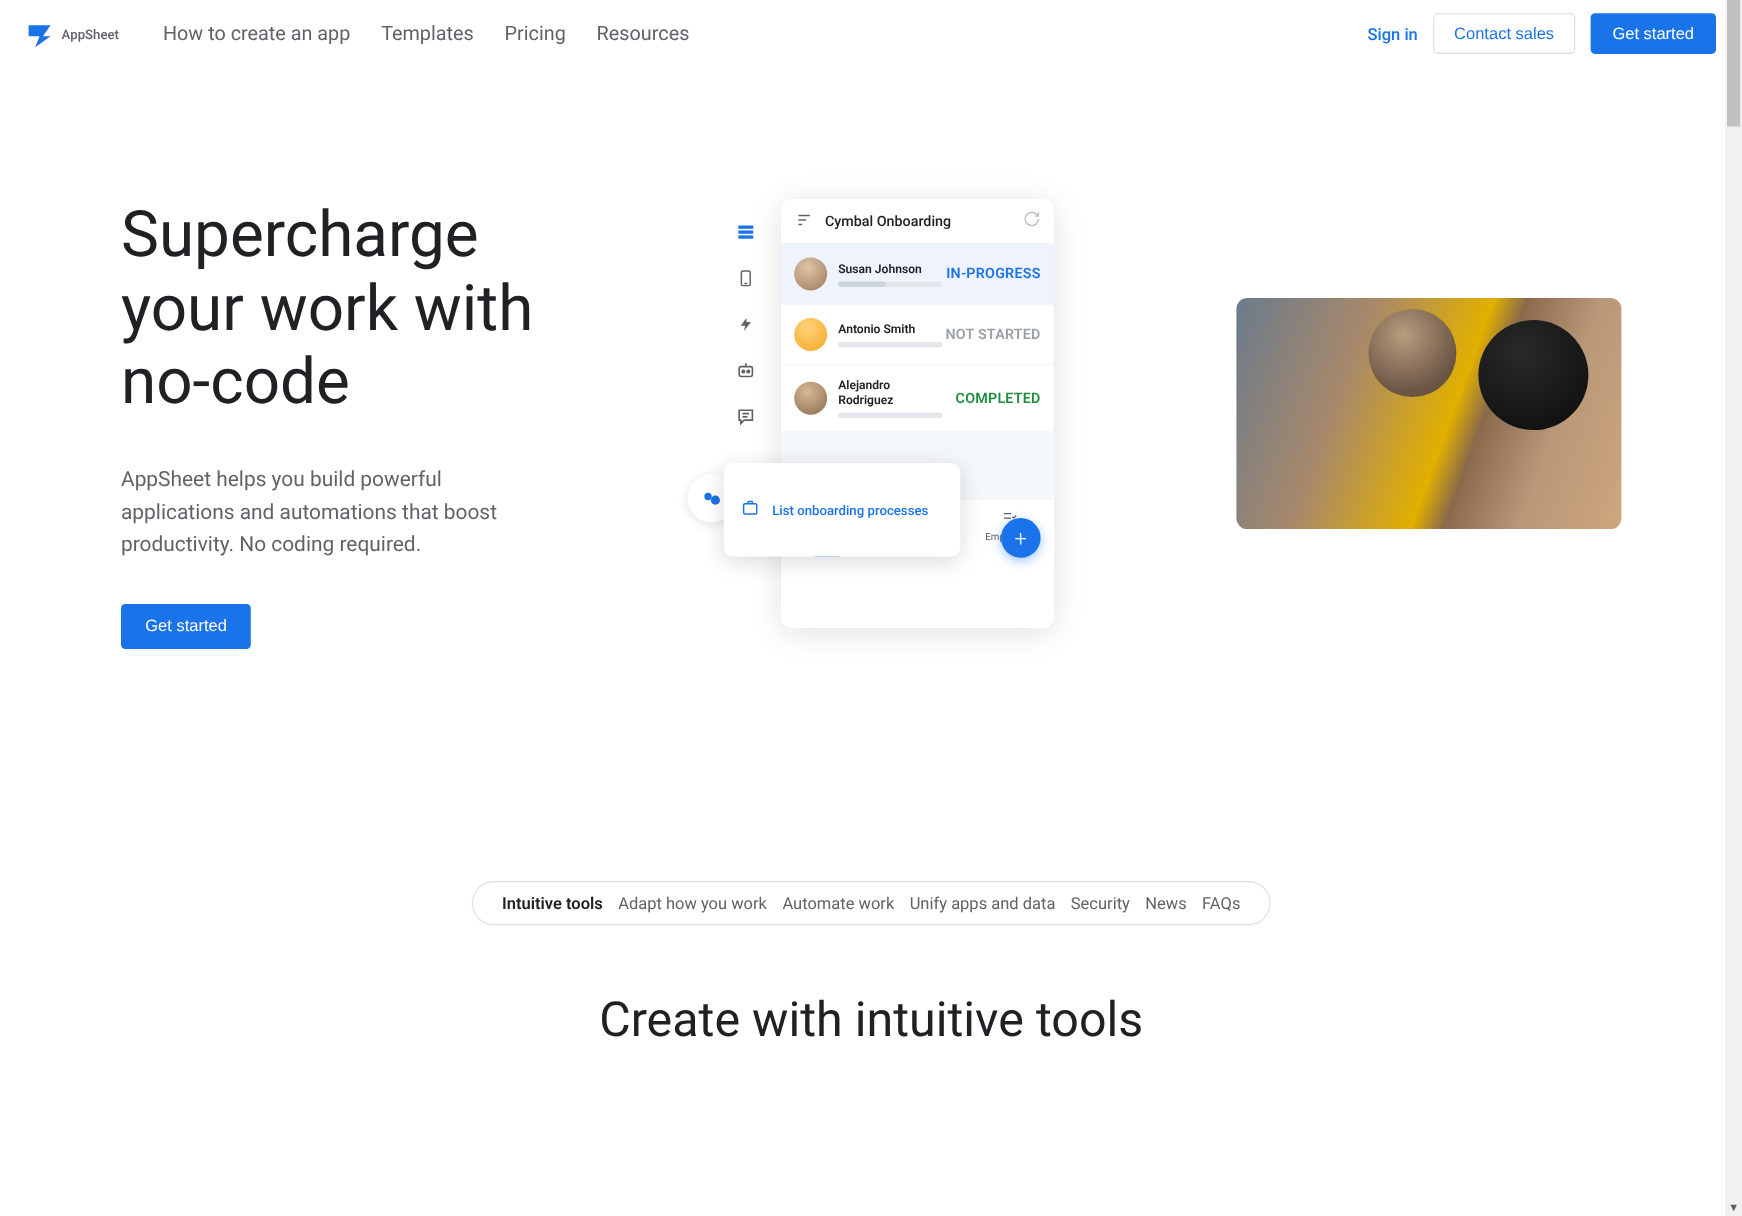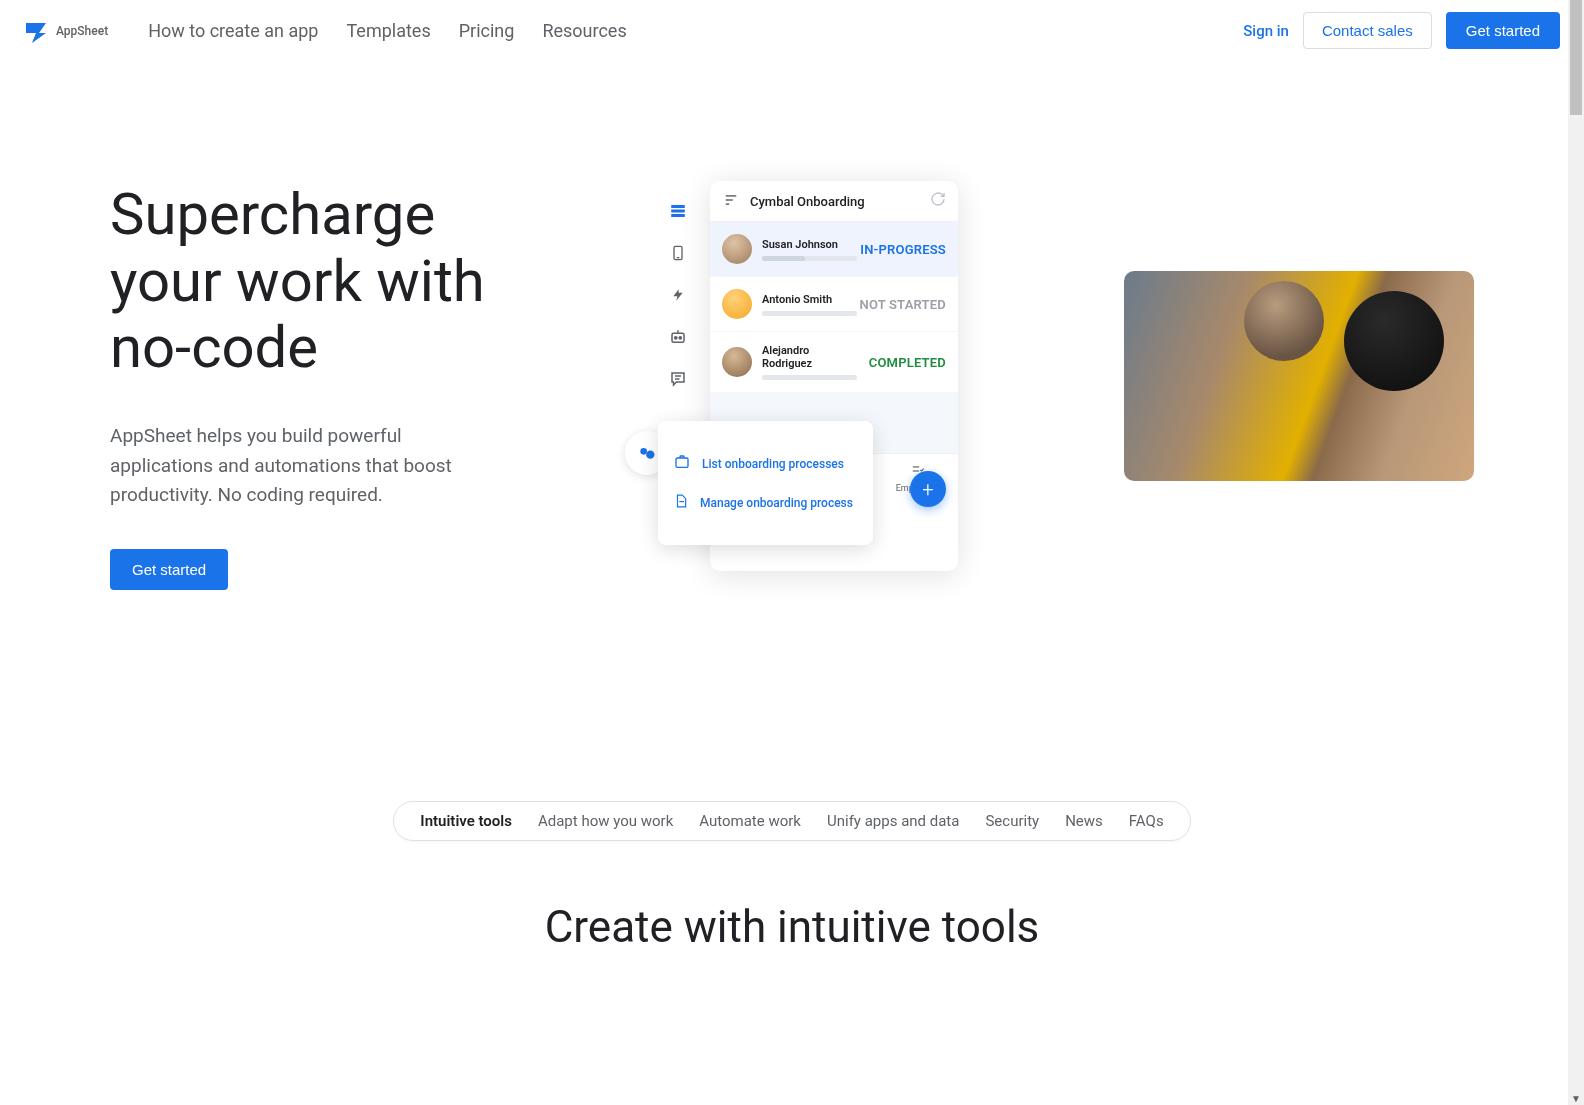--- a/index.html
+++ b/index.html
@@ -261,21 +261,21 @@
 .pop-item .pi-ico{color:#1a73e8;}
 
 
 .pill-nav{
   margin: 120px auto 60px;
   width:fit-content;
   border:1px solid #e0e0e0;
   border-radius:999px;
   padding:10px 26px;
   display:flex;
-  gap:26px;
+  gap:14px;
   box-shadow: 0 1px 3px rgba(0,0,0,.04);
 }
 .pill-item{
   font-size:15px;
   color:#5f6368;
   cursor:pointer;
 }
 .pill-item.active{
   color:#202124;
   font-weight:600;
@@ -468,27 +468,20 @@
     </div>
 
     <div class="popover">
       <div class="pop-item">
         <span class="pi-ico"><svg width="16" height="16" viewBox="0 0 24 24" fill="none" stroke="currentColor" stroke-width="2">
               <rect x="3" y="6" width="18" height="14" rx="2"></rect>
               <path d="M9 6 V4 a1 1 0 0 1 1-1 h4 a1 1 0 0 1 1 1 V6"></path>
             </svg></span>
         <span>List onboarding processes</span>
       </div>
-      <div class="pop-item">
-        <span class="pi-ico"><svg width="14" height="16" viewBox="0 0 24 24" fill="none" stroke="currentColor" stroke-width="2">
-              <path d="M6 2 H14 L20 8 V22 H6 Z"></path>
-              <line x1="9" y1="13" x2="17" y2="13"></line>
-            </svg></span>
-        <span>Manage onboarding process</span>
-      </div>
     </div>
 
   </div>
 </section>
 
 <nav class="pill-nav">
   <span class="pill-item active">Intuitive tools</span>
   <span class="pill-item">Adapt how you work</span>
   <span class="pill-item">Automate work</span>
   <span class="pill-item">Unify apps and data</span>

